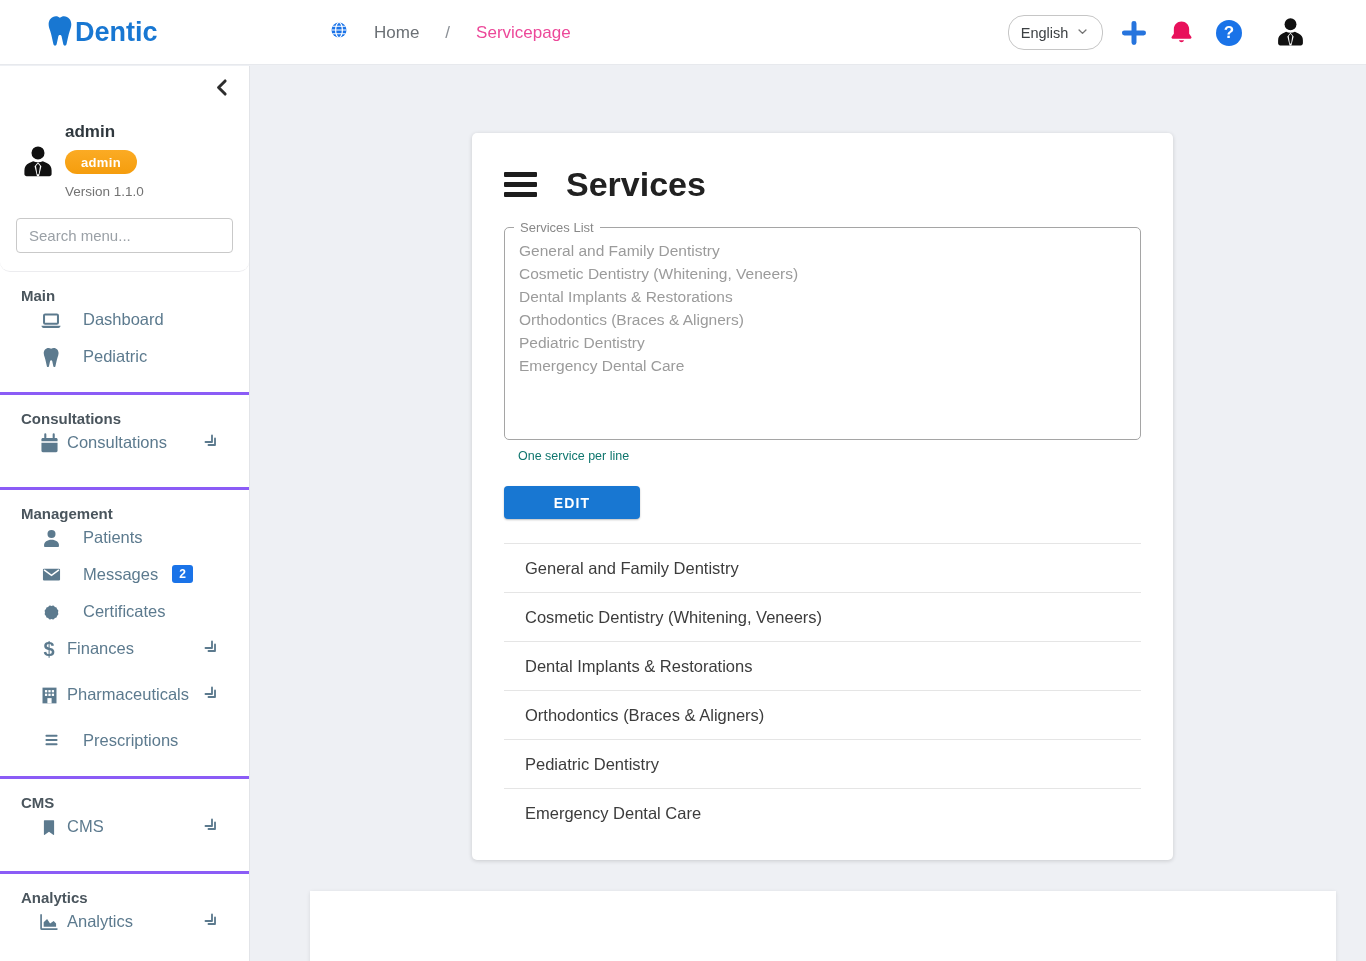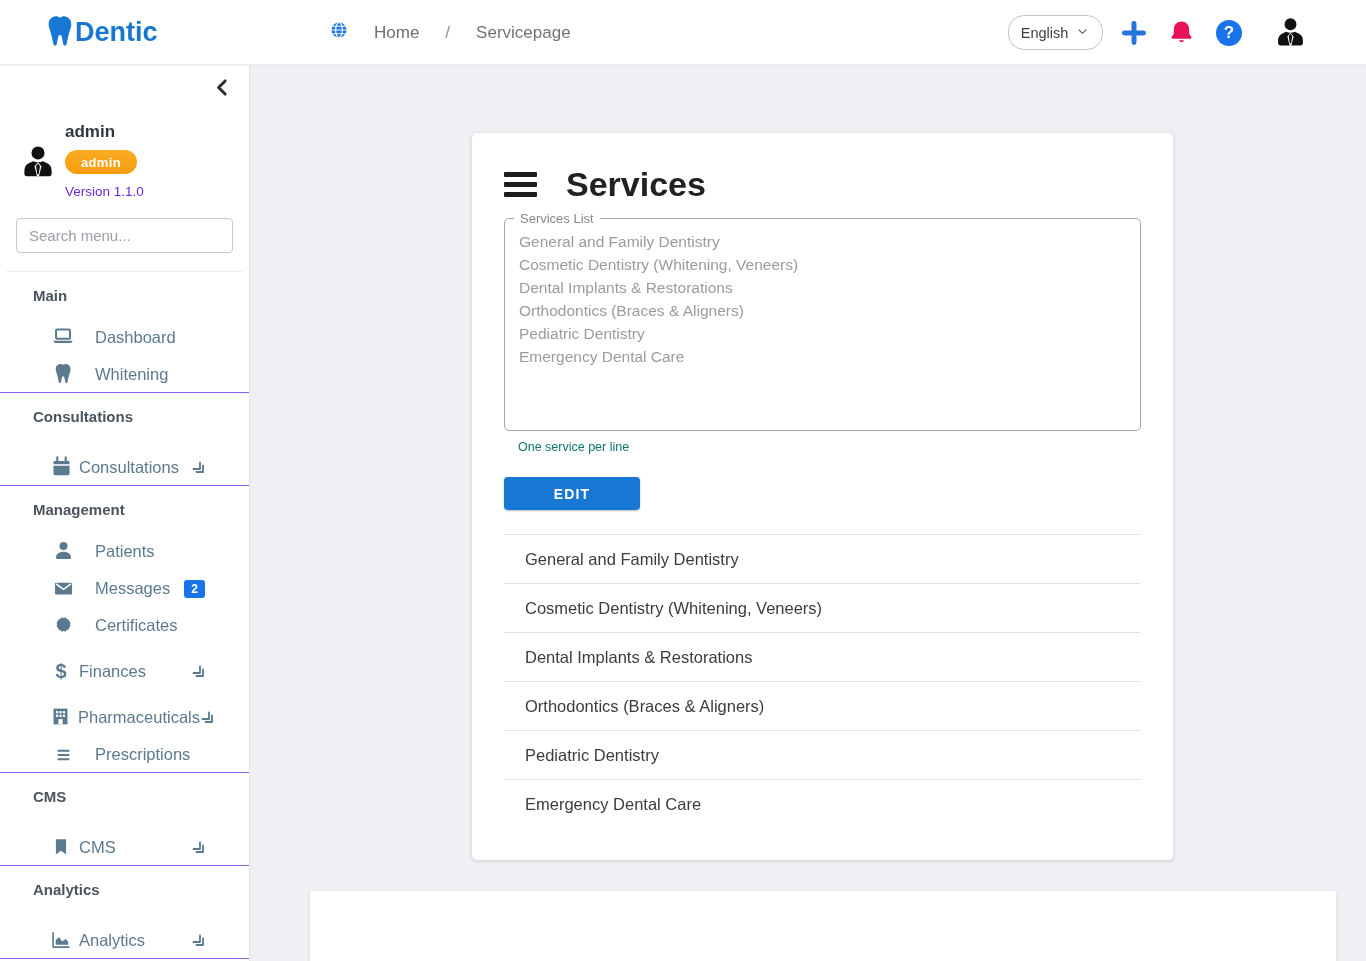--- a/index.html
+++ b/index.html
@@ -8,21 +8,21 @@
 
   
   .navbar { position:absolute; left:0; top:0; width:1366px; height:65px; background:#fff;
             border-bottom:1px solid #e7e9ed; z-index:20; }
   .brand { position:absolute; left:46px; top:0; height:65px; display:flex; align-items:center; gap:0; cursor:pointer; }
   .brand-name { font-size:27px; font-weight:bold; color:#1877d2; }
   .breadcrumb { position:absolute; left:330px; top:0; height:65px; display:flex; align-items:center; gap:26px;
                 font-size:17px; color:#7a7f85; }
   .crumb-home { color:#6b7075; cursor:pointer; }
   .crumb-sep { color:#8b9096; }
-  .crumb-current { color:#737373; }
+  .crumb-current { color:#ec4899; }
   .nav-right { position:absolute; right:60px; top:0; height:65px; display:flex; align-items:center; }
   .lang-select { width:95px; height:35px; border:1px solid #c6c6c6; border-radius:16px; display:flex;
                  align-items:center; justify-content:center; gap:7px; font-size:14.5px; color:#3c4043; cursor:pointer; }
   .nav-icon { display:flex; align-items:center; justify-content:center; cursor:pointer; }
   .nav-icon.add { margin-left:18px; }
   .nav-icon.bell { margin-left:21px; }
   .nav-icon.help { margin-left:21px; }
   .nav-icon.account { margin-left:33px; }
   .q-circle { width:26px; height:26px; border-radius:50%; background:#1a73e8; color:#fff; font-size:17px;
               font-weight:bold; display:flex; align-items:center; justify-content:center; }
@@ -31,49 +31,49 @@
   .sidebar { position:absolute; left:0; top:66px; width:250px; height:895px; background:#fff;
              border-right:1px solid #e2e4e8; overflow:hidden; z-index:10; }
   .collapse-btn { position:absolute; top:9px; right:15px; width:24px; height:24px; display:flex;
                   align-items:center; justify-content:center; cursor:pointer; }
   .profile { position:relative; height:206px; border-bottom:1px solid #ececef;border-radius:10px; }
   .avatar { position:absolute; left:21px; top:79px; color:#111; }
   .user-name { position:absolute; left:65px; top:56px; font-size:17px; font-weight:bold; color:#2f383e; }
   .role-badge { position:absolute; left:65px; top:84px; width:72px; height:24px; border-radius:12px;
                 background:linear-gradient(180deg,#fbab24,#f59d0d); color:#fff; font-size:13px; font-weight:bold;
                 display:flex; align-items:center; justify-content:center; letter-spacing:.3px; }
-  .version-link { position:absolute; left:65px; top:118px; font-size:13.5px; color:#6d28d9; cursor:pointer; }
+  .version-link { position:absolute; left:65px; top:118px; font-size:13.5px; color:#737373; cursor:pointer; }
   .search-input { position:absolute; left:16px; top:152px; width:217px; height:35px; border:1px solid #c9c9c9;
                   border-radius:4px; padding:0 12px; font-size:15px; color:#ec4899; outline:none;
                   font-family:"Liberation Sans", sans-serif; }
   .search-input::placeholder { color:#9aa0a6; }
 
-  .menu-section { border-bottom:1px solid #8b5cf6; padding:14px 16px 8px; }
+  .menu-section { border-bottom:3px solid #8b5cf6; padding:14px 4px 8px; }
   .section-title { padding:0 17px; margin-bottom:4px; font-size:15px; font-weight:bold; color:#4a555d; line-height:20px; }
-  .menu-item { height:37px; display:flex; align-items:flex-end; color:#5c7a8e; font-size:16.5px; cursor:pointer; }
+  .menu-item { height:37px; display:flex; align-items:flex-start; color:#5c7a8e; font-size:16.5px; cursor:pointer; }
   .menu-item .mi-icon { width:22px; margin-left:36px; display:flex; justify-content:center; align-items:center; }
   .menu-item .mi-label { margin-left:21px; }
   .menu-item.expandable { height:46px; }
   .menu-item.expandable .mi-icon { margin-left:34px; }
   .menu-item.expandable .mi-label { margin-left:7px; }
   .mi-chevron { margin-left:auto; margin-right:25px; display:flex; align-items:center; }
   .mi-badge { margin-left:14px; background:#1a73e8; color:#fff; font-size:12px; font-weight:bold;
               padding:3px 7px; border-radius:3px; line-height:12px; }
   .dollar-glyph { font-size:20px; font-weight:bold; line-height:20px; }
 
   
   .content { position:absolute; left:250px; top:66px; width:1116px; height:895px; background:#eef0f4; overflow:hidden; }
   .card { position:absolute; left:222px; top:67px; width:701px; height:727px; background:#fff;
           border-radius:5px; box-shadow:0 1px 4px rgba(0,0,0,.16); padding:0 32px; }
   .card-title { margin-top:36px; height:30px; display:flex; align-items:center; gap:13px; }
   .hamburger { width:33px; height:25px; display:flex; flex-direction:column; justify-content:space-between; }
   .hamburger span { display:block; height:5px; background:#1d1d1d; border-radius:1px; }
   .title-text { font-size:34px; color:#212121; line-height:30px;margin-left:16px; }
 
-  fieldset.mui-field { margin-top:12px; border:1px solid #a5a5a5; border-radius:5px; height:220px; padding:0 1px; }
+  fieldset.mui-field { margin-top:21px; border:1px solid #a5a5a5; border-radius:5px; height:220px; padding:0 1px; }
   fieldset.mui-field legend { margin-left:8px; padding:0 6px; font-size:13px; color:#888; }
   .services-textarea { display:block; width:100%; height:180px; border:0; outline:none; resize:none; background:transparent;
                        font-family:"Liberation Sans", sans-serif; font-size:15.5px; line-height:23px; color:#9b9b9b;
                        padding:4px 13px 0; }
   .helper-text { margin:9px 0 0 14px; font-size:12.5px; color:#0f766e; }
   .edit-btn { margin-top:23px; width:136px; height:33px; background:#1877d2; color:#fff; border:0; border-radius:4px;
               font-size:14px; font-weight:bold; letter-spacing:1.2px; font-family:"Liberation Sans", sans-serif;
               cursor:pointer; box-shadow:0 1px 2px rgba(0,0,0,.25); }
   .service-list { margin-top:24px; }
   .service-row { height:49px; border-top:1px solid #e5e5e5; display:flex; align-items:center; padding-left:21px;
@@ -176,21 +176,21 @@
             </svg>
           </span>
           <span class="mi-label">Dashboard</span>
         </div>
         <div class="menu-item">
           <span class="mi-icon">
             <svg viewBox="0 0 21 24" width="19" height="21" fill="currentColor">
               <path d="M7.1 1C3.8 1 1.6 3.9 1.6 6.9c0 1.8.6 3.4 1.2 5.1.9 2.6 1.7 7 2.4 10 .3 1.3 2.1 1.3 2.4 0l1.3-6c.3-1.3 2.1-1.3 2.4 0l1.3 6c.3 1.3 2.1 1.3 2.4 0 .7-3 1.5-7.4 2.4-10 .6-1.7 1.2-3.3 1.2-5.1 0-3-2.2-5.9-5.5-5.9-1.1 0-2.2.5-3.1 1.1C9.3 1.5 8.2 1 7.1 1z"></path>
             </svg>
           </span>
-          <span class="mi-label">Whitening</span>
+          <span class="mi-label">Pediatric</span>
         </div>
       </div>
       <div class="menu-section">
         <div class="section-title">Consultations</div>
         <div class="menu-item expandable">
           <span class="mi-icon">
             <svg viewBox="0 0 24 24" width="21" height="21" fill="currentColor">
               <path d="M7.2 1.6v3.4M16.8 1.6v3.4" stroke="currentColor" stroke-width="2.4" stroke-linecap="round" fill="none"></path>
               <path d="M4.4 5.6h15.2c.9 0 1.6.7 1.6 1.6v2.2H2.8V7.2c0-.9.7-1.6 1.6-1.6z"></path>
               <path d="M2.8 11.2h18.4v9.2c0 .9-.7 1.6-1.6 1.6H4.4c-.9 0-1.6-.7-1.6-1.6z"></path>

